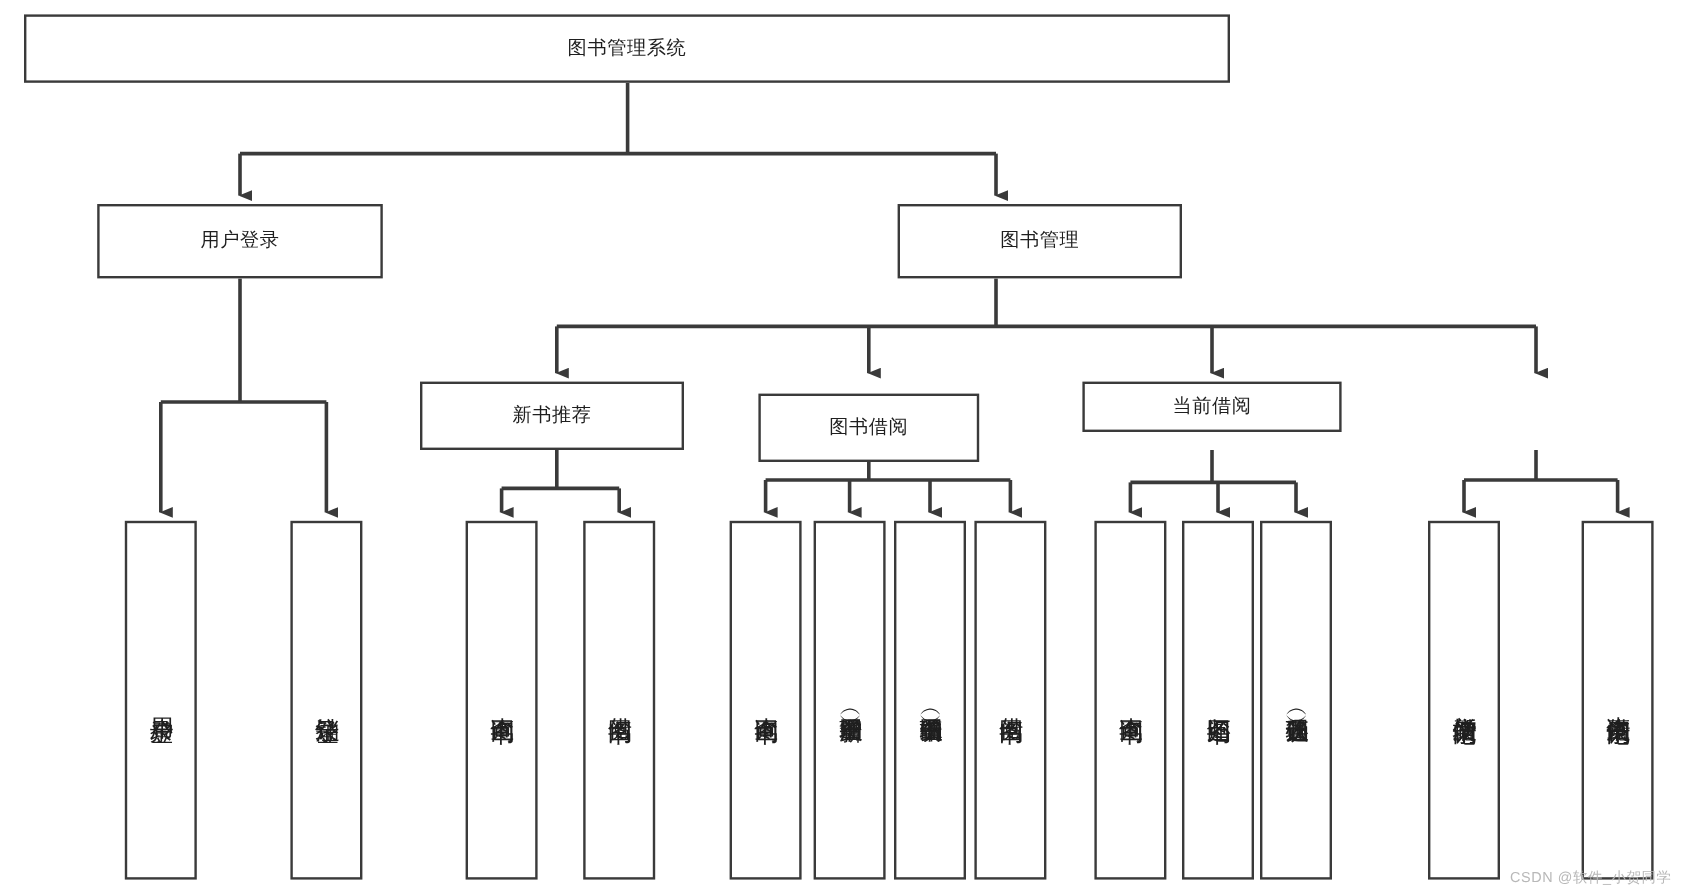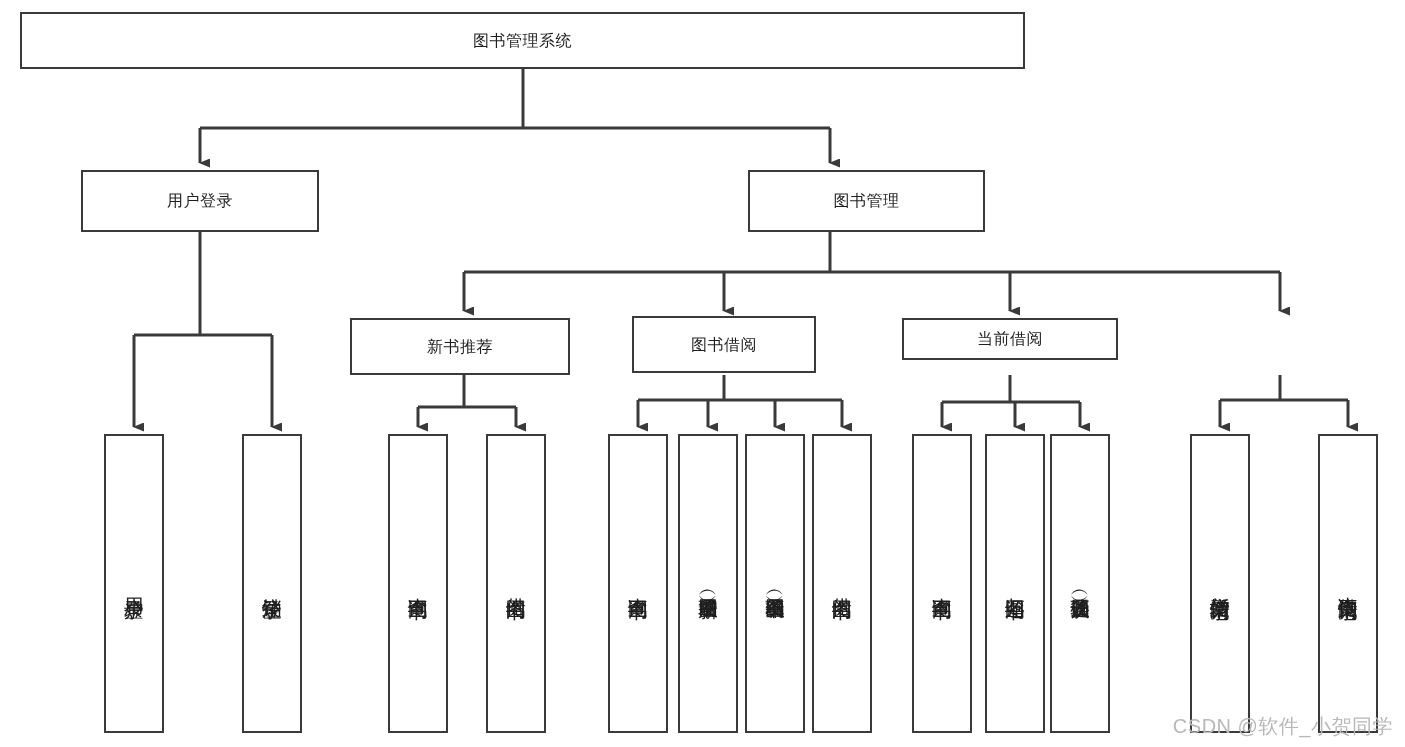--- a/index.html
+++ b/index.html
@@ -59,21 +59,21 @@
   }
   .node.leaf.tall-text .node-label {
     font-size: 19px;
     line-height: 1.16;
     letter-spacing: 0px;
   }
   #watermark {
     position: absolute;
     right: 12px;
     bottom: 7px;
-    font-size: 20px;
+    font-size: 12px;
     color: #b8b8b8;
     white-space: nowrap;
     letter-spacing: 0.5px;
   }
 </style>
 </head>
 <body>
 
 <div id="diagram-root">
 
@@ -135,21 +135,21 @@
   <div class="node" id="node-l2-0" style="left: 81px; top: 170px; width: 238px; height: 62px;">
     <span class="node-label">用户登录</span>
   </div>
   <div class="node" id="node-l2-1" style="left: 712px; top: 170px; width: 237px; height: 62px; margin-left: 36px;">
     <span class="node-label">图书管理</span>
   </div>
 
   <div class="node" id="node-l3-0" style="left: 350px; top: 318px; width: 220px; height: 57px;">
     <span class="node-label">新书推荐</span>
   </div>
-  <div class="node" id="node-l3-1" style="left: 632px; top: 316px; width: 184px; height: 57px;">
+  <div class="node" id="node-l3-1" style="left: 632px; top: 328px; width: 184px; height: 57px;">
     <span class="node-label">图书借阅</span>
   </div>
   <div class="node" id="node-l3-2" style="left: 902px; top: 318px; width: 216px; height: 42px;">
     <span class="node-label">当前借阅</span>
   </div>
 
   <div class="node leaf" id="node-leaf-0" style="left: 104px; top: 434px; width: 60px; height: 299px;">
     <span class="node-label">用户登录</span>
   </div>
   <div class="node leaf" id="node-leaf-1" style="left: 242px; top: 434px; width: 60px; height: 299px;">

